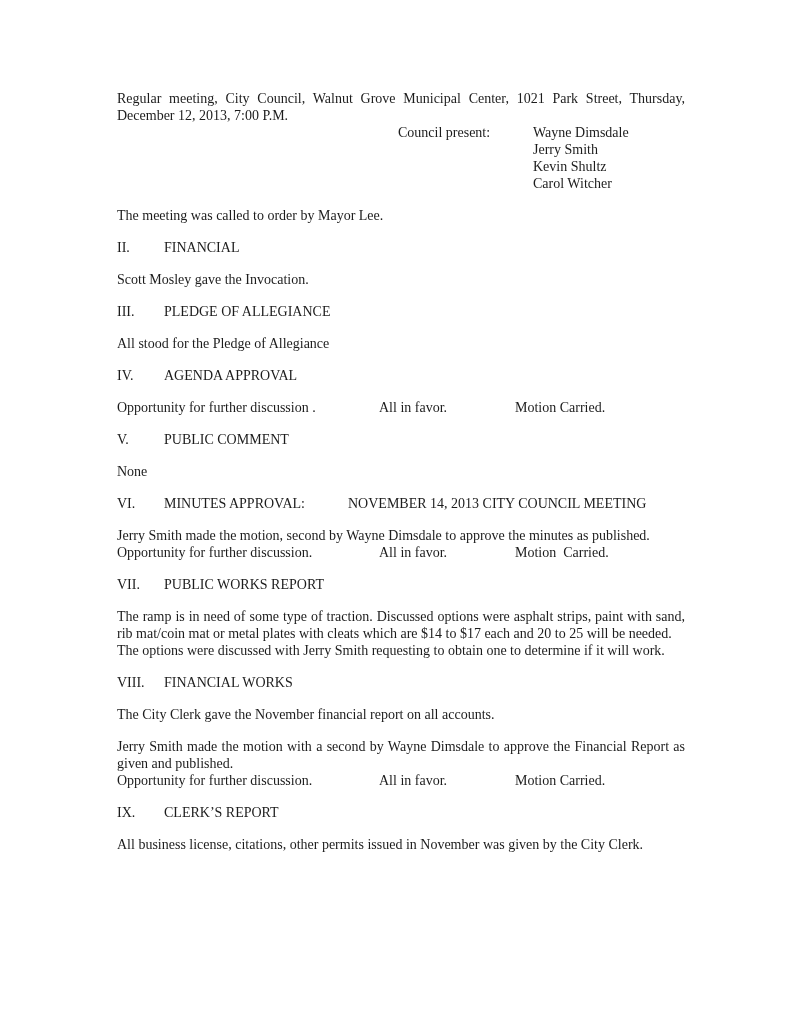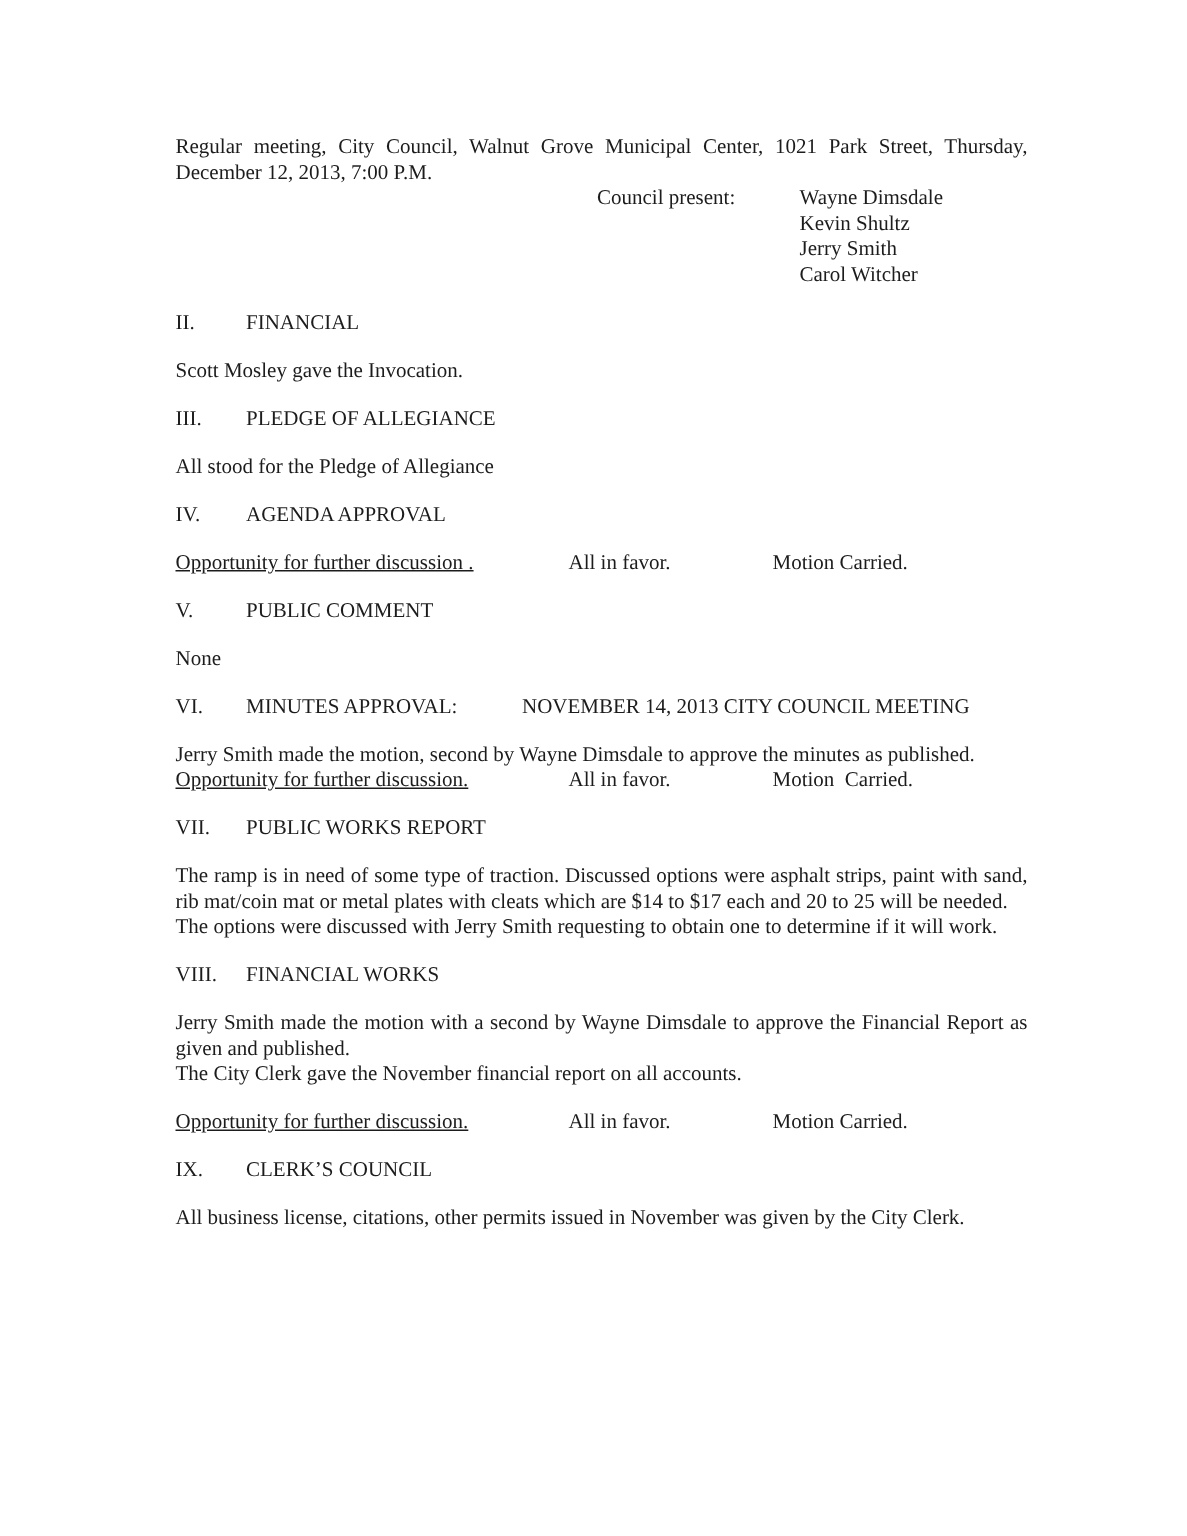--- a/index.html
+++ b/index.html
@@ -70,48 +70,49 @@
   }
   
   .resrow {
     position: relative;
     height: 17px;
   }
   .resrow span {
     position: absolute;
     white-space: pre;
   }
-  .resrow .c1 { left: 0; text-decoration: underline; }
+  .resrow .c1 { left: 0; }
   .resrow .c2 { left: 262px; }
   .resrow .c3 { left: 398px; }
 </style>
 </head>
 <body>
 
 <div class="page">
   <div class="content">
 
     <p class="para">Regular meeting, City Council, Walnut Grove Municipal Center, 1021 Park Street, Thursday, December 12, 2013, 7:00 P.M.</p>
 
     <div class="mb">
       <div class="council-row">
         <span class="council-label">Council present:</span>
         <span class="council-name">Wayne Dimsdale</span>
       </div>
       <div class="council-row">
-        <span class="council-name">Kevin Shultz</span>
+        <span class="council-name">Jerry Smith</span>
       </div>
       <div class="council-row">
-        <span class="council-name">Jerry Smith</span>
+        <span class="council-name">Kevin Shultz</span>
       </div>
       <div class="council-row">
         <span class="council-name">Carol Witcher</span>
       </div>
     </div>
 
+    <p class="para mb">The meeting was called to order by Mayor Lee.</p>
 
     <div class="heading mb">
       <span class="num">II.</span>
       <span class="title">FINANCIAL</span>
     </div>
     <p class="para mb">Scott Mosley gave the Invocation.</p>
 
     <div class="heading mb">
       <span class="num">III.</span>
       <span class="title">PLEDGE OF ALLEGIANCE</span>
@@ -150,28 +151,28 @@
       <span class="num">VII.</span>
       <span class="title">PUBLIC WORKS REPORT</span>
     </div>
     <p class="para">The ramp is in need of some type of traction. Discussed options were asphalt strips, paint with sand, rib mat/coin mat or metal plates with cleats which are $14 to $17 each and 20 to 25 will be needed.</p>
     <p class="para mb">The options were discussed with Jerry Smith requesting to obtain one to determine if it will work.</p>
 
     <div class="heading mb">
       <span class="num">VIII.</span>
       <span class="title">FINANCIAL WORKS</span>
     </div>
+    <p class="para mb">The City Clerk gave the November financial report on all accounts.</p>
     <p class="para">Jerry Smith made the motion with a second by Wayne Dimsdale to approve the Financial Report as given and published.</p>
-    <p class="para mb">The City Clerk gave the November financial report on all accounts.</p>
     <div class="resrow mb">
       <span class="c1">Opportunity for further discussion.</span>
       <span class="c2">All in favor.</span>
       <span class="c3">Motion Carried.</span>
     </div>
 
     <div class="heading mb">
       <span class="num">IX.</span>
-      <span class="title">CLERK’S COUNCIL</span>
+      <span class="title">CLERK’S REPORT</span>
     </div>
     <p class="para">All business license, citations, other permits issued in November was given by the City Clerk.</p>
 
   </div>
 </div>
 
 </body></html>

